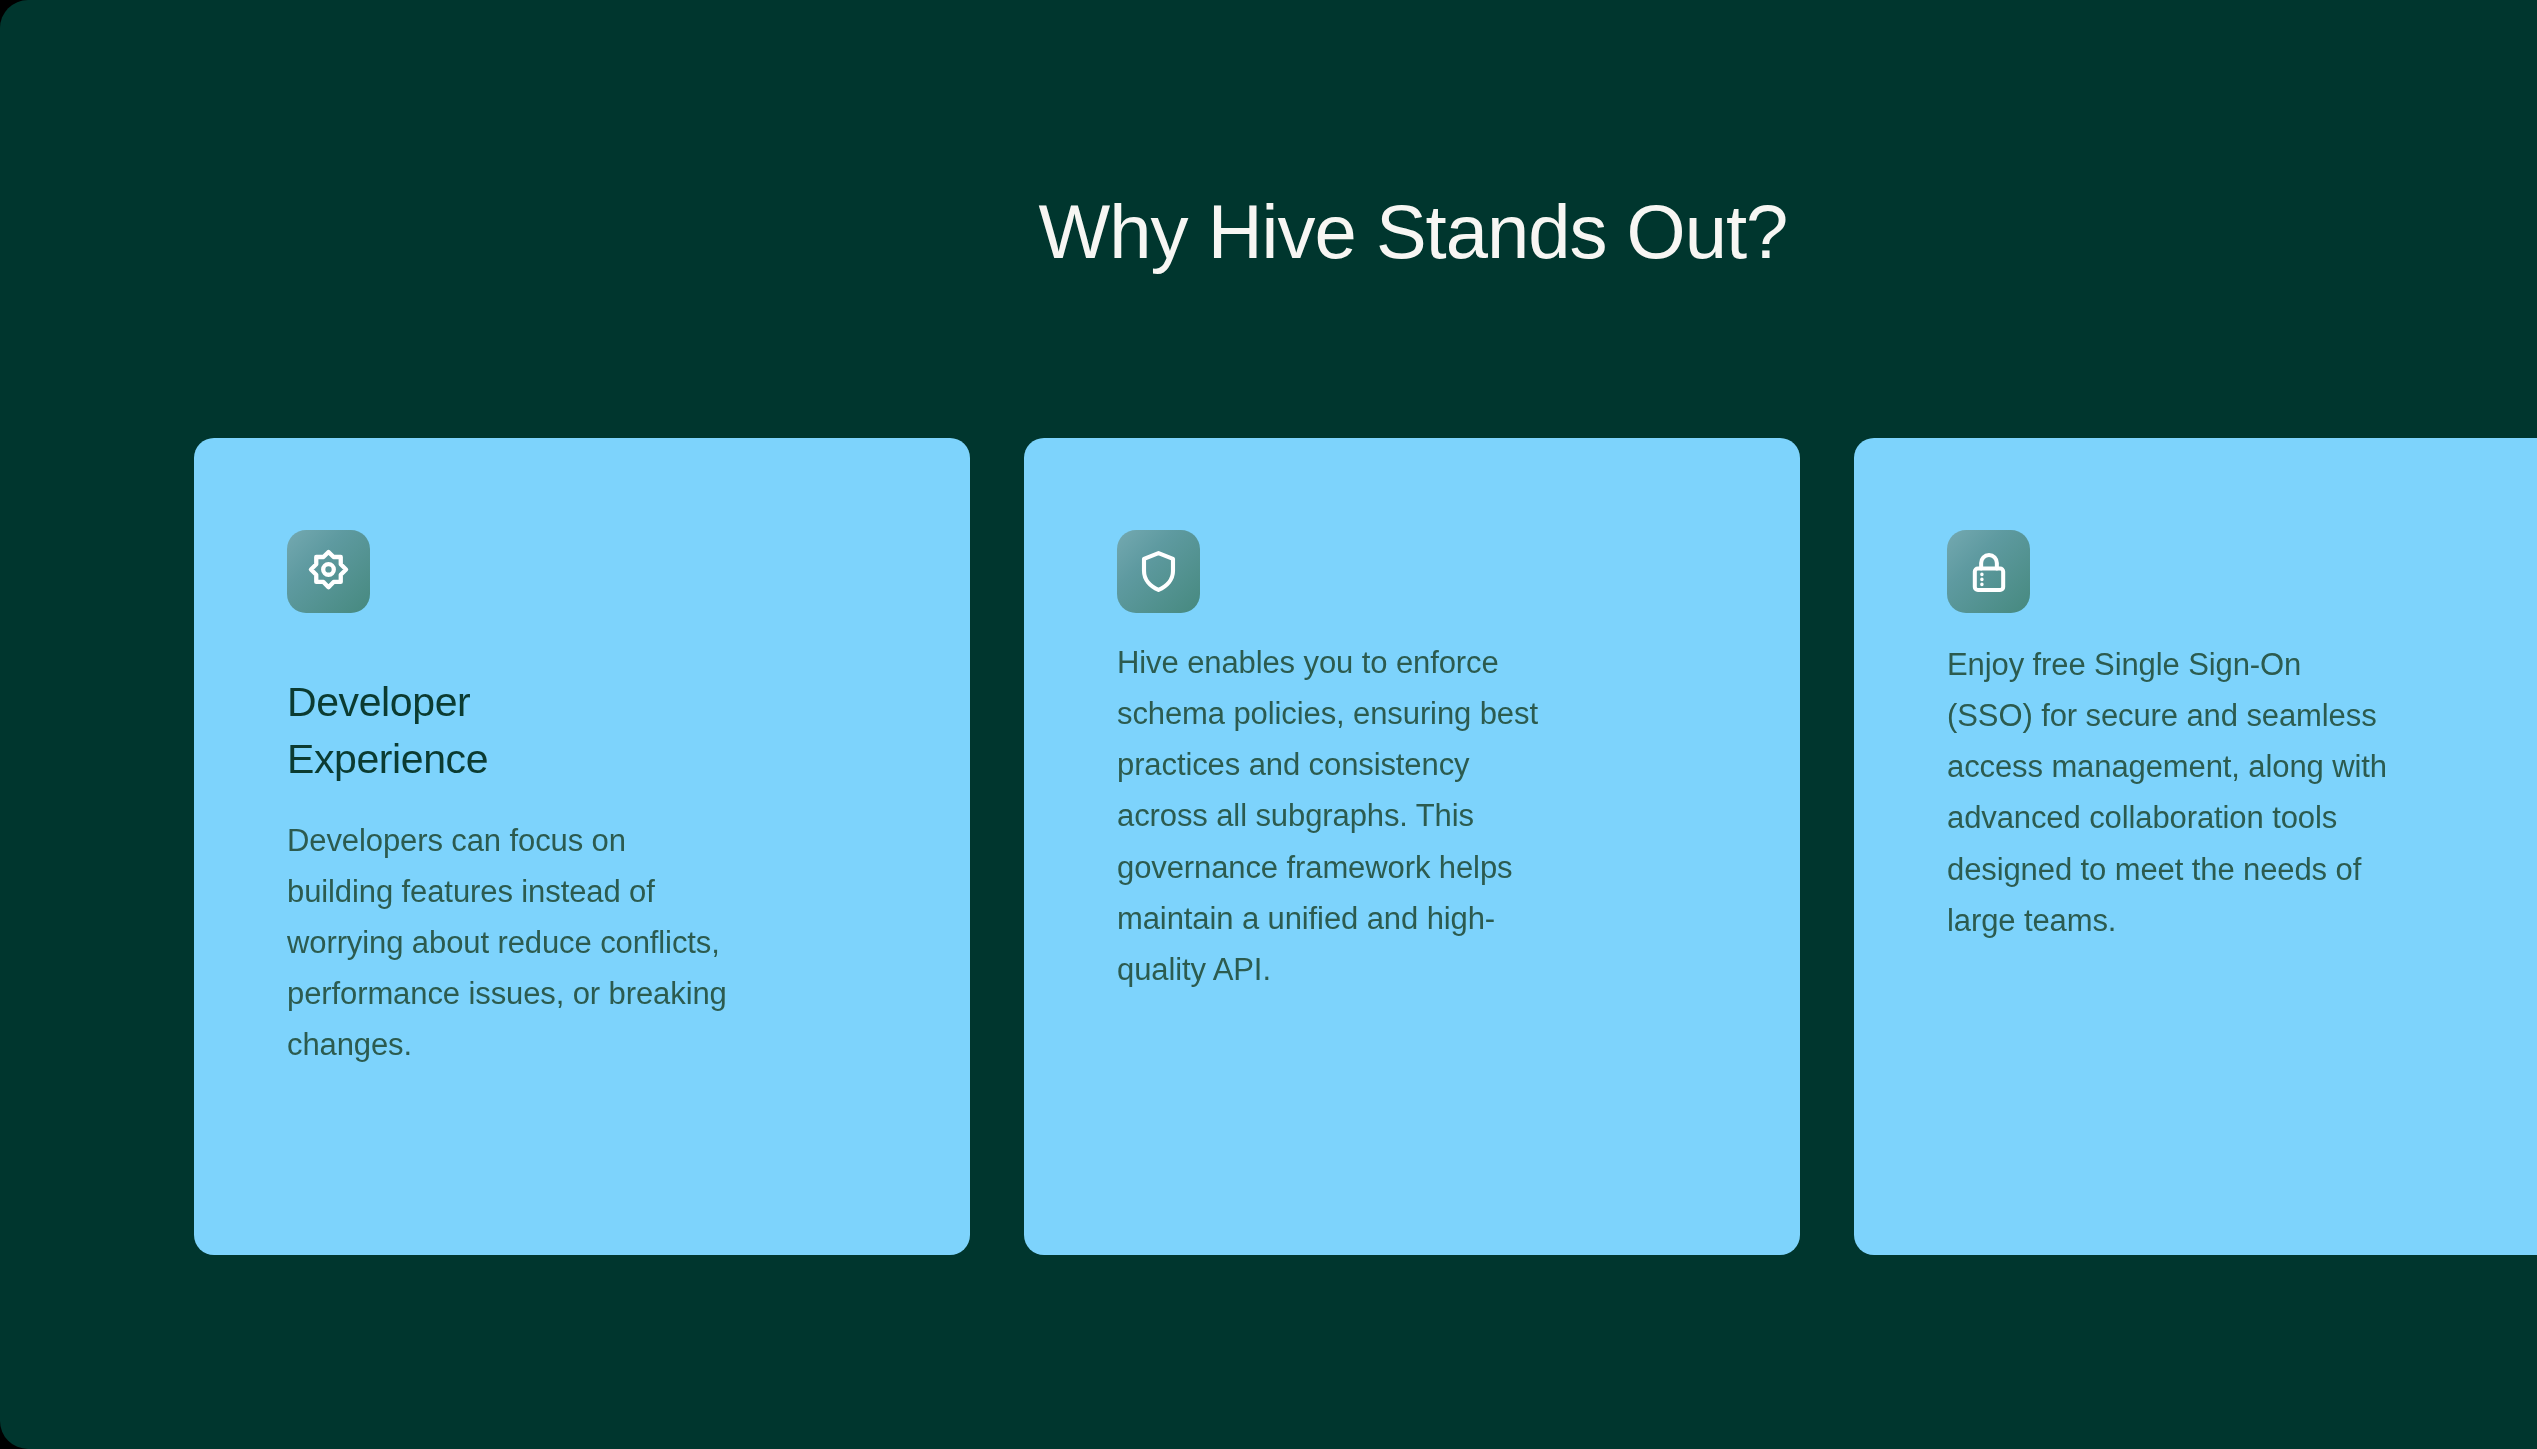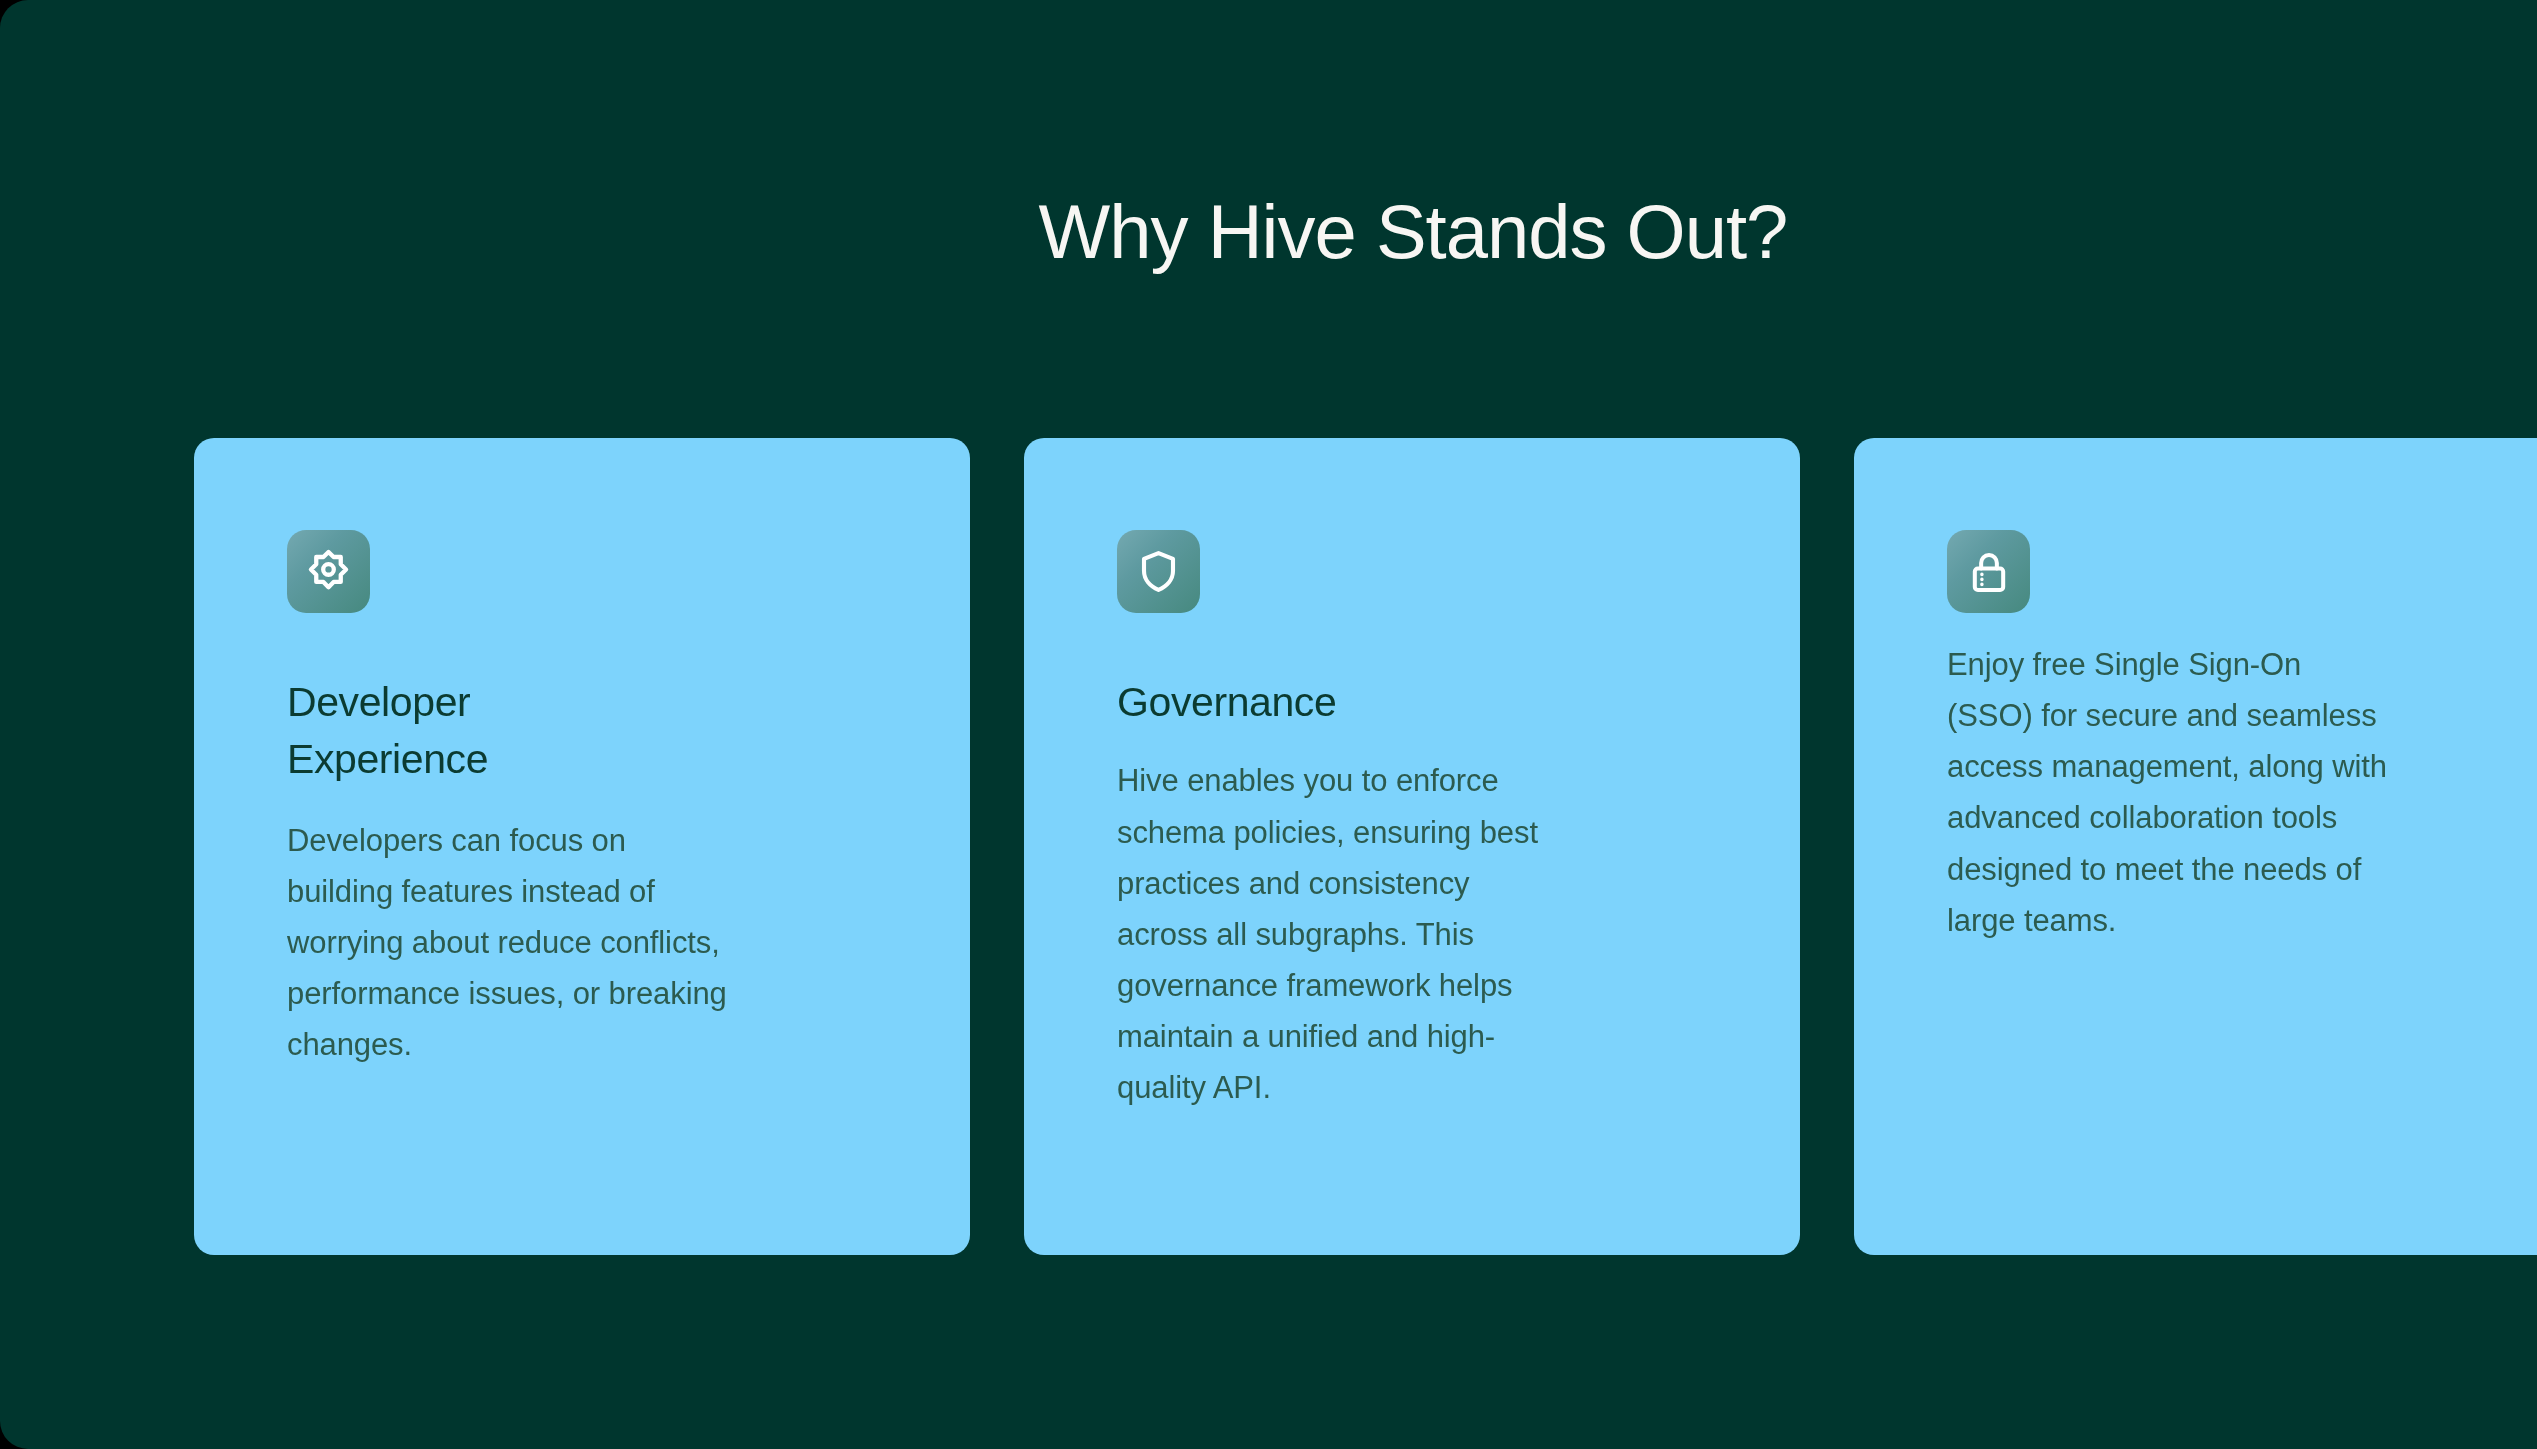--- a/index.html
+++ b/index.html
@@ -126,21 +126,20 @@
     </div>
 
 
     <div class="card tight">
       <div class="card-inner">
         <div class="icon-tile">
           <svg width="47" height="47" viewBox="0 0 24 24" fill="none" stroke="#ffffff" stroke-width="2.1" stroke-linecap="round" stroke-linejoin="round">
             <path d="M12 2.6 L19.4 5.6 L19.4 11.8 C19.4 16.2 16.2 19.6 12 21.4 C7.8 19.6 4.6 16.2 4.6 11.8 L4.6 5.6 Z"></path>
           </svg>
         </div>
-        <div class="card-title">Governance</div>
         <div class="card-body">Hive enables you to enforce schema policies, ensuring best practices and consistency across all subgraphs. This governance framework helps maintain a unified and high-quality API.</div>
       </div>
     </div>
 
     <div class="card">
       <div class="card-inner">
         <div class="icon-tile">
           <svg width="46" height="46" viewBox="0 0 24 24" fill="none" stroke="#ffffff" stroke-width="2.1" stroke-linecap="round" stroke-linejoin="round">
             <rect x="4.6" y="10.2" width="14.8" height="11.2" rx="1.6"></rect>
             <path d="M7.9 10.2 L7.9 7.3 C7.9 5.0 9.7 3.1 12 3.1 C14.3 3.1 16.1 5.0 16.1 7.3 L16.1 10.2"></path>

